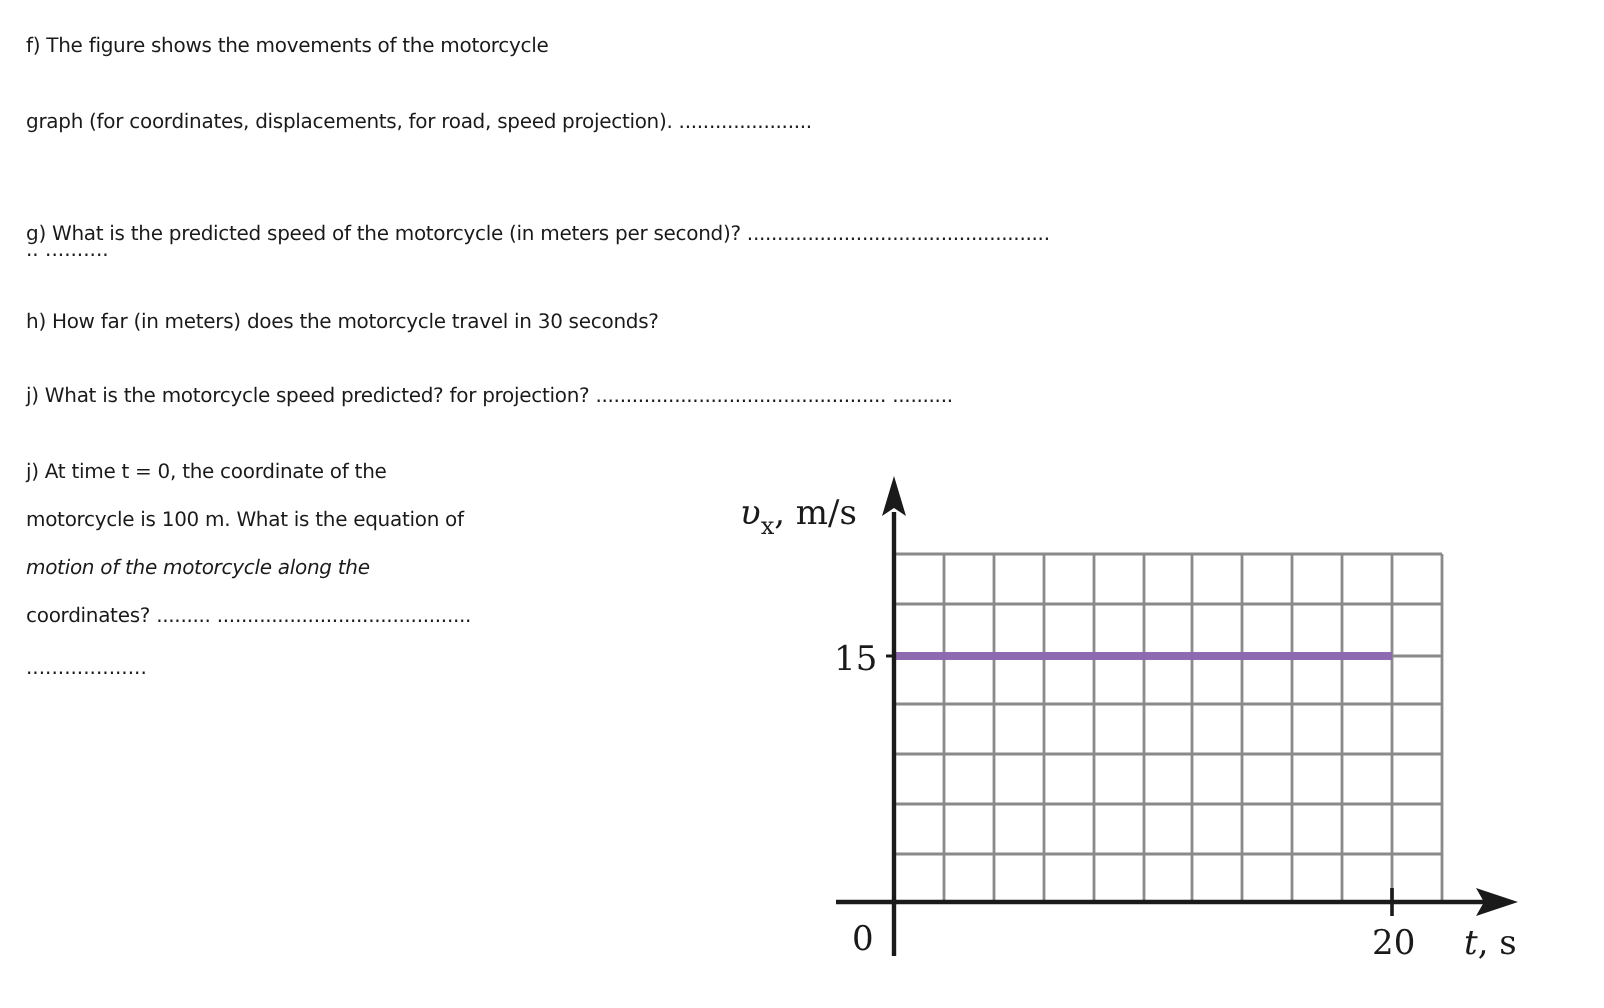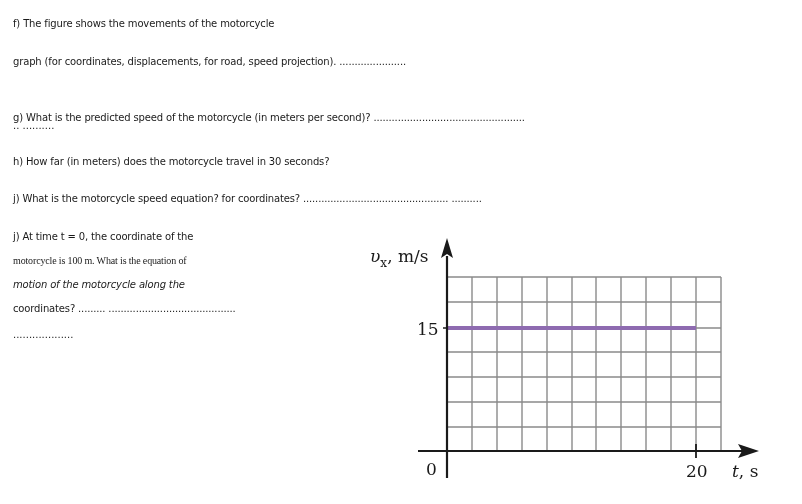--- a/index.html
+++ b/index.html
@@ -22,24 +22,24 @@
 <body>
 
 <div class="line" style="top:15px;">f) The figure shows the movements of the motorcycle</div>
 <div class="line" style="top:53px;">graph (for coordinates, displacements, for road, speed projection). ......................</div>
 
 <div class="line" style="top:98px;margin-top:11px;">g) What is the predicted speed of the motorcycle (in meters per second)? ..................................................</div>
 <div class="line dots" style="top:117px;">.. ..........</div>
 
 <div class="line" style="top:153px;">h) How far (in meters) does the motorcycle travel in 30 seconds?</div>
 
-<div class="line" style="top:190px;">j) What is the motorcycle speed equation? for coordinates? ................................................ ..........</div>
+<div class="line" style="top:190px;">j) What is the motorcycle speed predicted? for projection? ................................................ ..........</div>
 
 <div class="line" style="top:228px;">j) At time t = 0, the coordinate of the</div>
-<div class="line" style="top:252px;font-family:Liberation Serif, serif;">motorcycle is 100 m. What is the equation of</div>
+<div class="line" style="top:252px;">motorcycle is 100 m. What is the equation of</div>
 <div class="line" style="top:276px;font-style:italic;">motion of the motorcycle along the</div>
 <div class="line" style="top:300px;">coordinates? ......... ..........................................</div>
 <div class="line dots" style="top:326px;">...................</div>
 
 <div class="chart-wrap">
   <svg width="442" height="276" viewBox="360 228 442 276" xmlns="http://www.w3.org/2000/svg">
 
     <g stroke="#8a8a8a" stroke-width="1.4" fill="none">
 
       <line x1="476" y1="277" x2="476" y2="450"></line>

